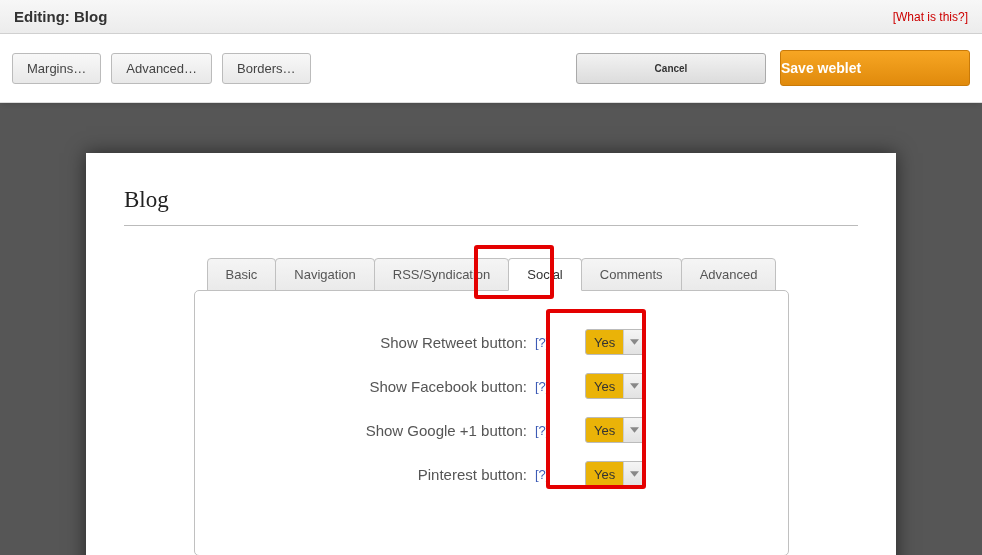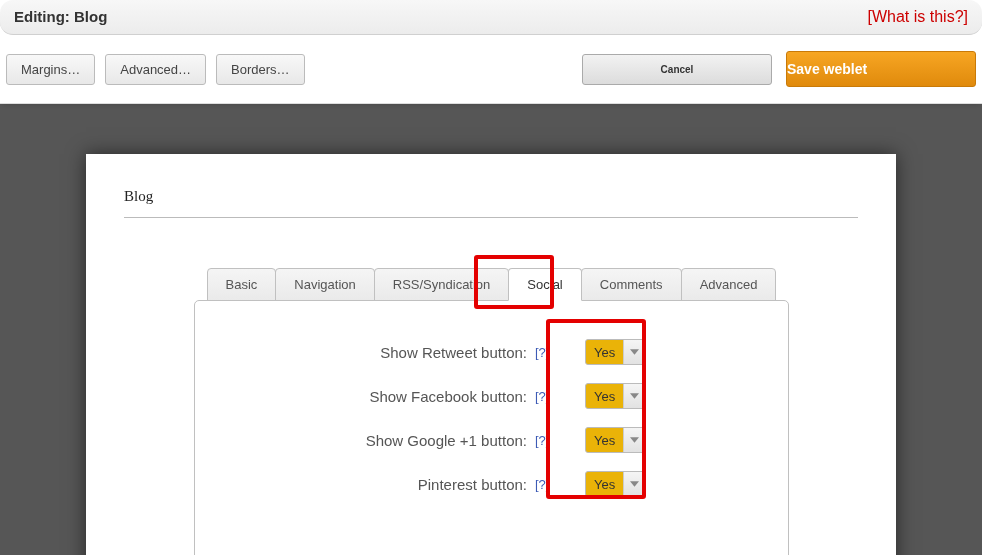--- a/index.html
+++ b/index.html
@@ -8,36 +8,35 @@
       background: #fff;
       width: 982px;
       overflow: hidden;
     }
     .header {
       background: linear-gradient(to bottom, #f7f7f7, #ececec);
       border-bottom: 1px solid #d0d0d0;
       padding: 8px 14px;
       display: flex;
       justify-content: space-between;
-      align-items: flex-start;
-      border-radius: 13px;
+      align-items: center;
     }
     .header-title {
       font-size: 15px;
       font-weight: bold;
       color: #333;
     }
     .what-is-this {
       color: #cc0000;
-      font-size: 16px;
+      font-size: 12px;
       text-decoration: none;
     }
     .toolbar {
       background: #fff;
-      padding: 16px 6px;
+      padding: 16px 12px;
       border-bottom: 1px solid #ddd;
       display: flex;
       align-items: center;
       box-shadow: 0 3px 5px -2px rgba(0,0,0,0.15);
       position: relative;
       z-index: 2;
     }
     .tool-btn {
       background: linear-gradient(to bottom, #f8f8f8, #e8e8e8);
       border: 1px solid #bbb;
@@ -82,25 +81,25 @@
       justify-content: center;
     }
     .panel {
       background: #fff;
       width: 810px;
       box-shadow: 0 0 18px rgba(0,0,0,0.55);
       padding: 34px 38px 40px 38px;
     }
     .panel-title {
       font-family: Georgia, "Times New Roman", serif;
-      font-size: 15px;
+      font-size: 23px;
       color: #222;
       padding-bottom: 12px;
       border-bottom: 1px solid #bbb;
-      margin-bottom: 50px;
+      margin-bottom: 32px;
     }
     .tabs-container {
       position: relative;
       display: flex;
       justify-content: center;
     }
     .tabs {
       display: flex;
       gap: 0;
       position: relative;

